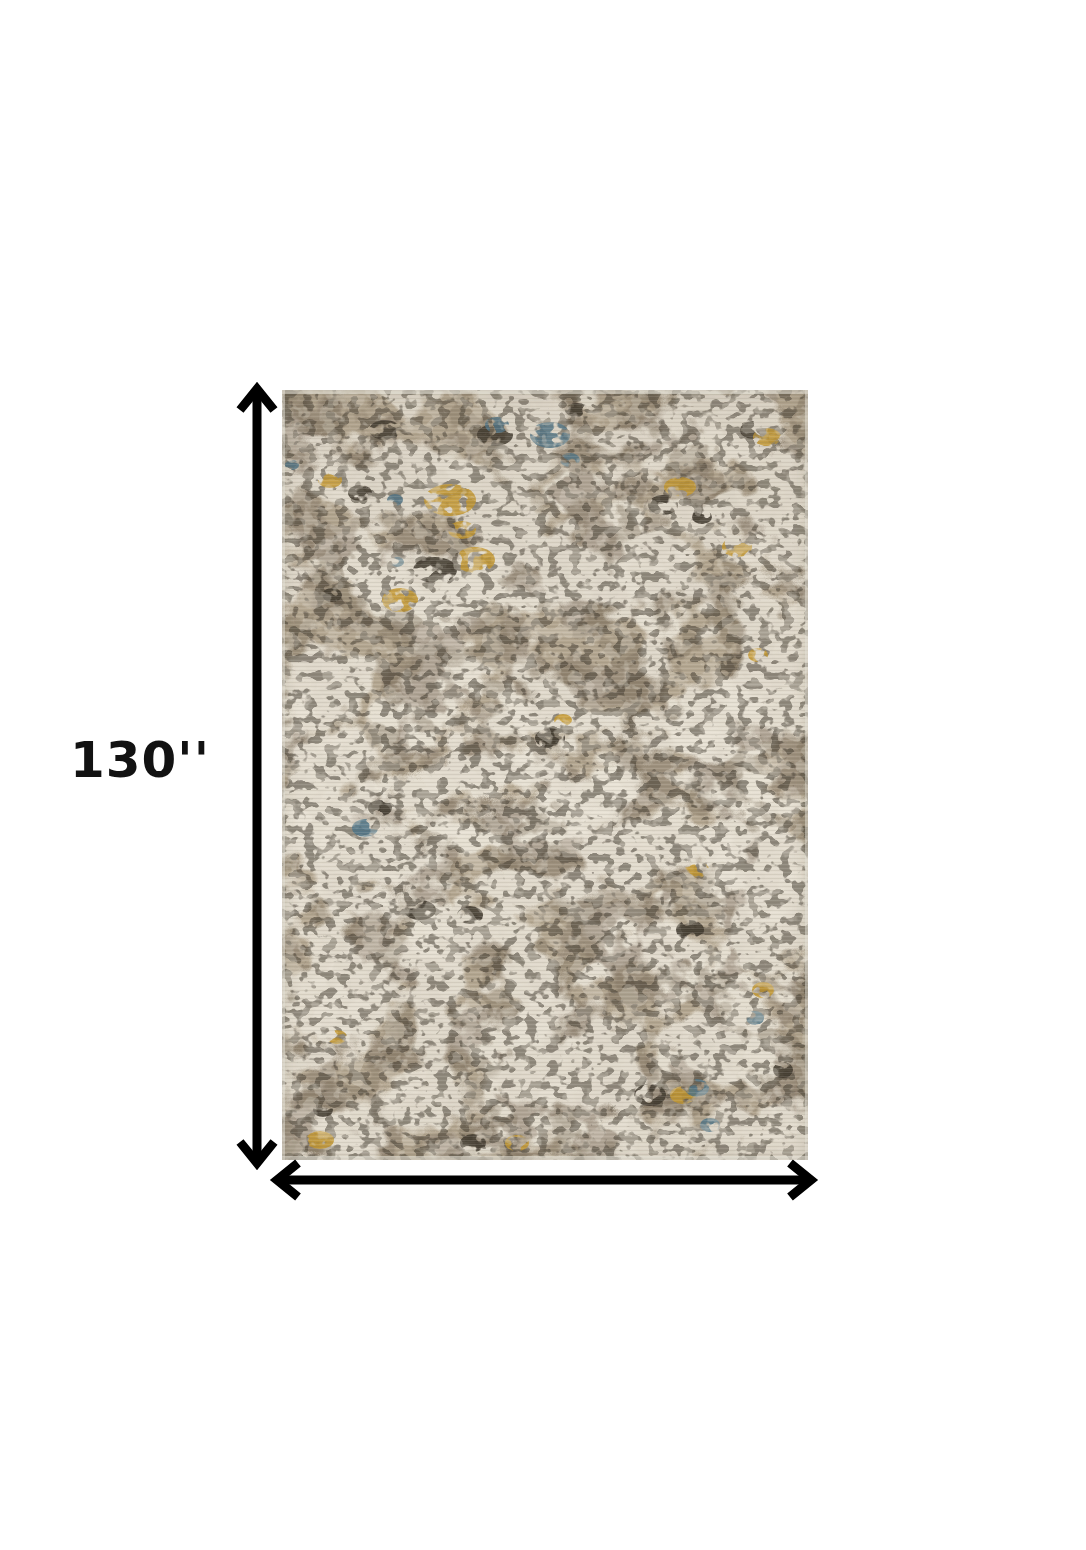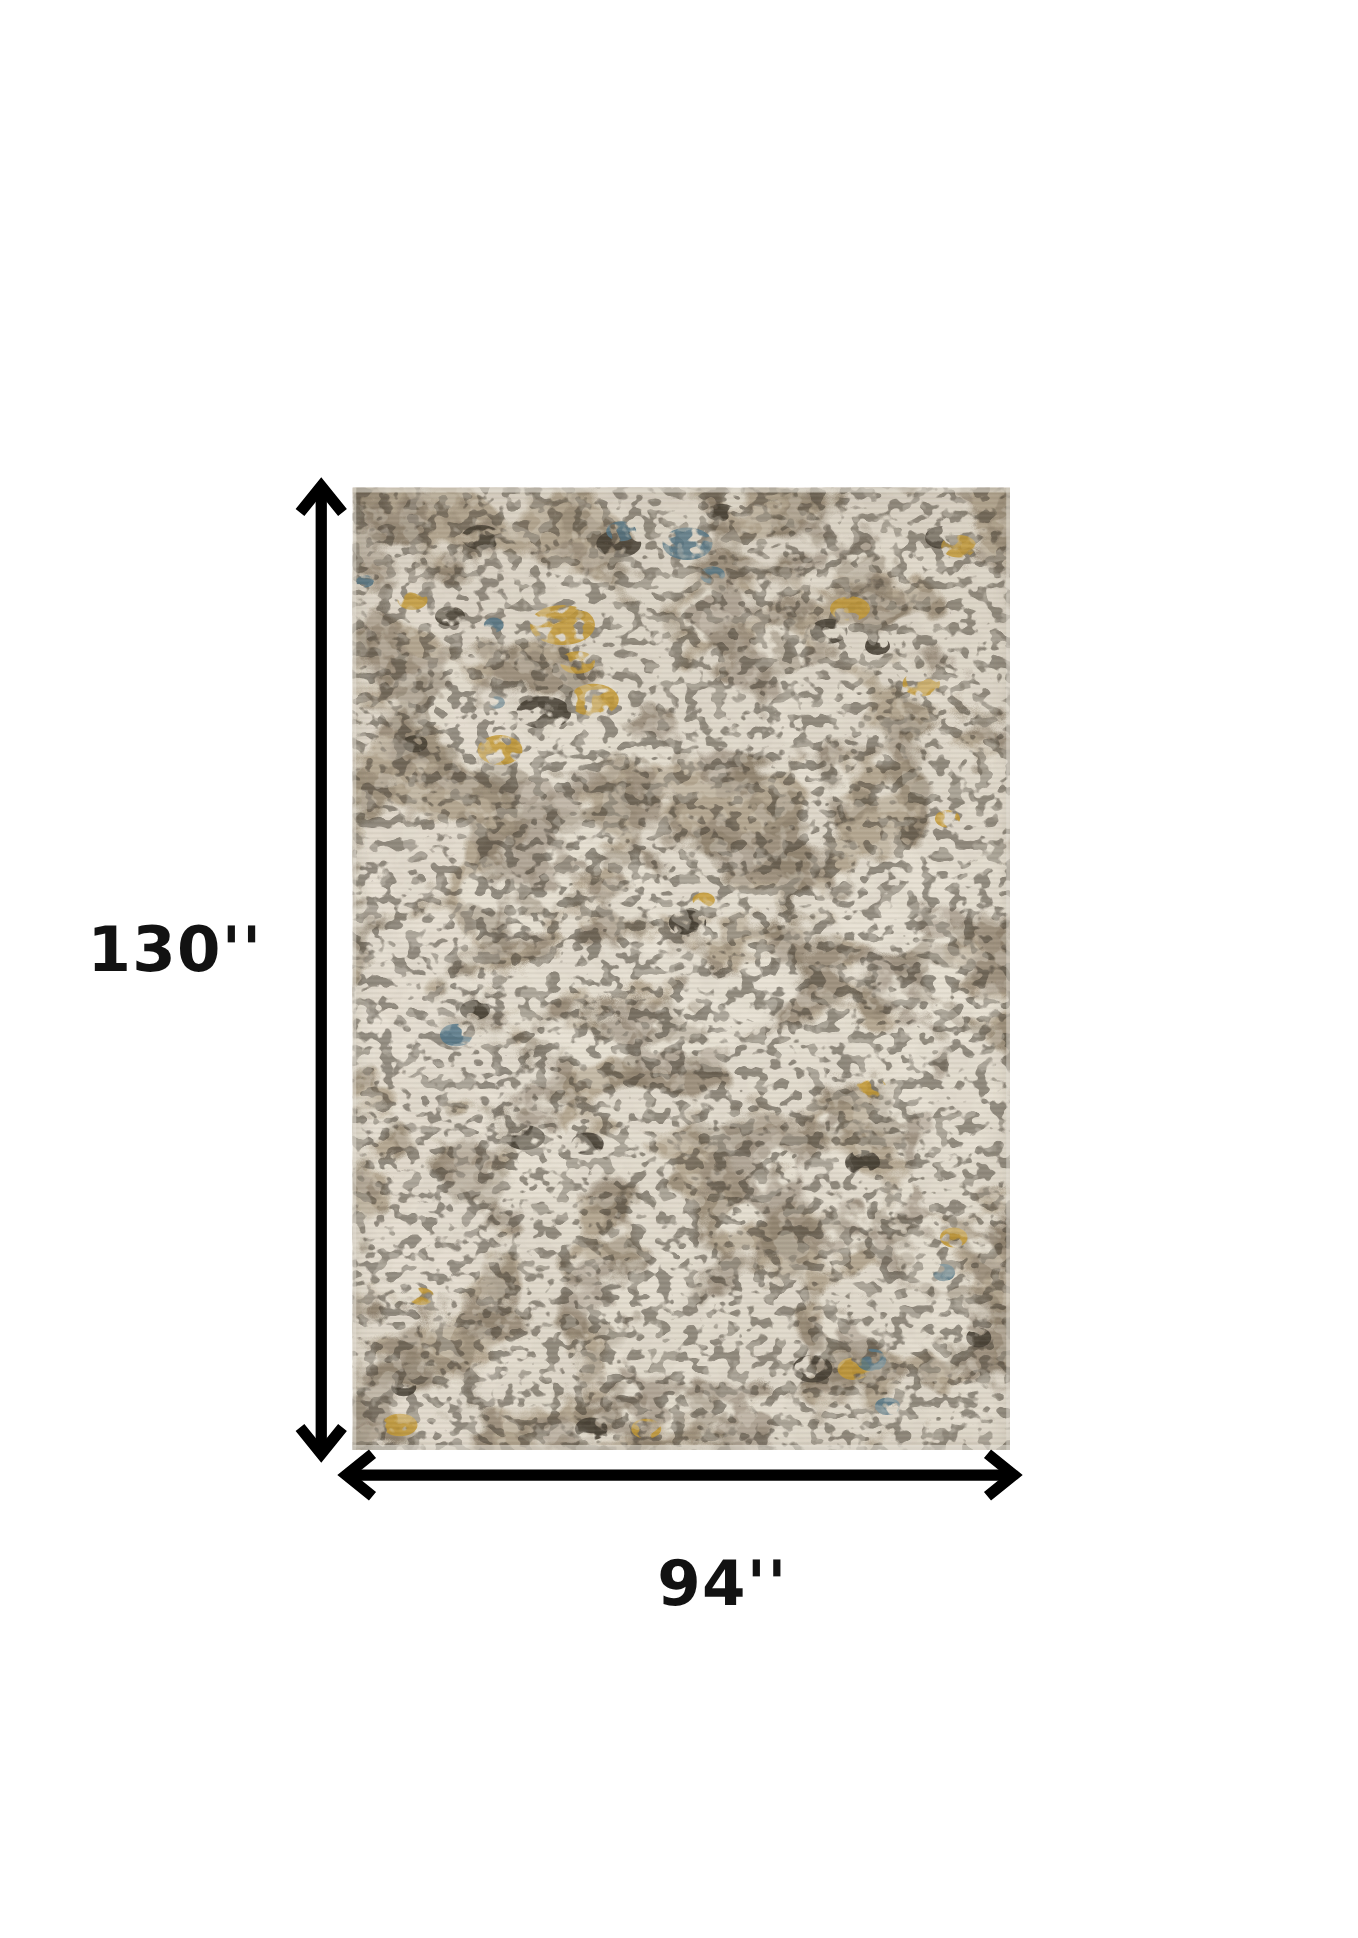--- a/index.html
+++ b/index.html
@@ -167,15 +167,14 @@
   <svg class="arrow" style="left:266px;top:1156px" width="556" height="48" xmlns="http://www.w3.org/2000/svg">
     <g fill="none" stroke="#000000" stroke-width="9" stroke-linejoin="miter">
       <line x1="12" y1="24" x2="544" y2="24"></line>
       <polyline points="32,7 11,24 32,41"></polyline>
       <polyline points="524,7 545,24 524,41"></polyline>
     </g>
   </svg>
 
   <div class="dim-label" id="height-label">130''</div>
 
-  <div class="dim-label" id="width-label">94''</div>
 
 </div>
 
 </body></html>

